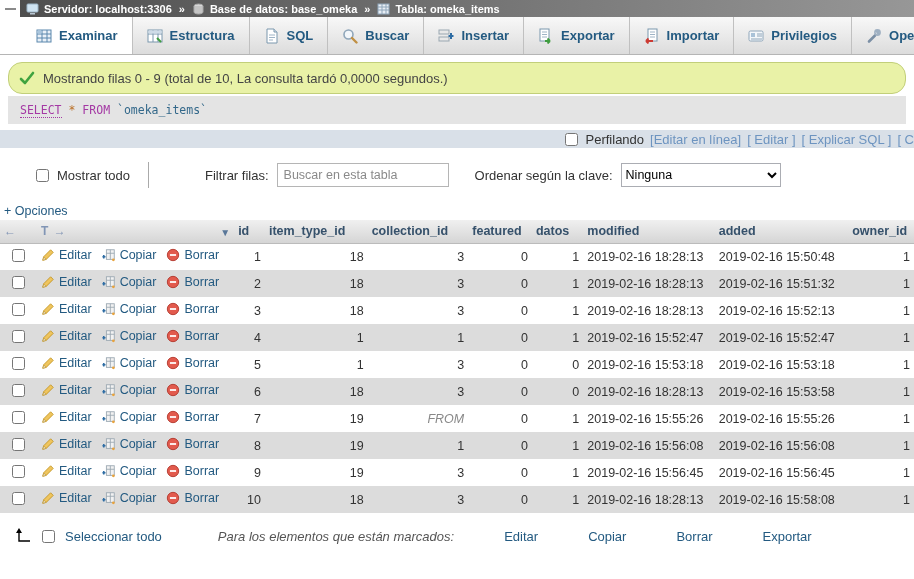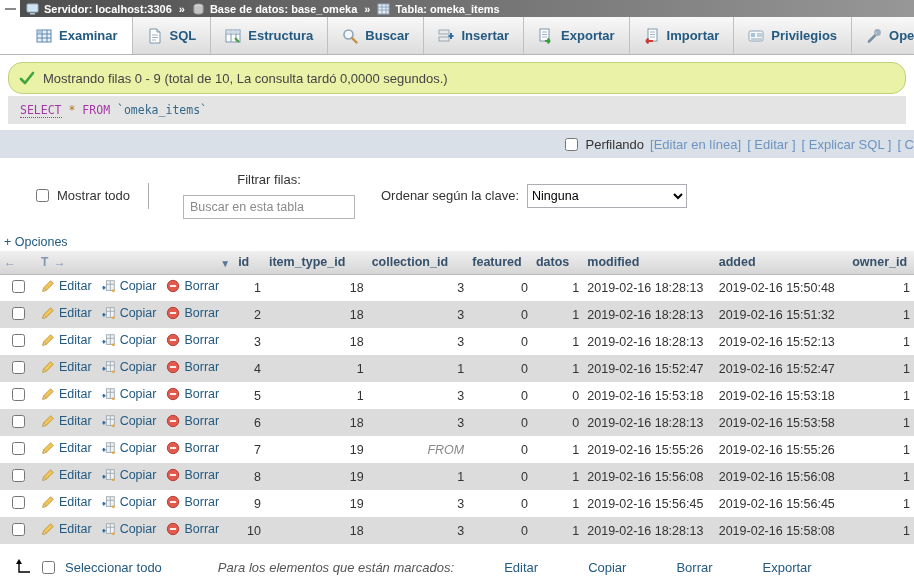--- a/index.html
+++ b/index.html
@@ -27,21 +27,21 @@
   .msg-ok { background:#e9f2a7; border:1px solid #c2cf7a; border-radius:14px; padding:7px 10px;
     display:flex; align-items:center; gap:8px; font-size:13px; color:#444; }
   .sqlbox { background:#e4e4e4; margin-top:2px; padding:7px 4px 7px 12px;
     font-family:"DejaVu Sans Mono","Liberation Mono",monospace; font-size:11.5px; }
   .sql-kw { color:#a439a4; font-weight:normal; }
   .sql-kw.dotted { border-bottom:1px dotted #a439a4; }
   .sql-star { color:#b96e24; }
   .sql-id { color:#33688a; }
 
   
-  .profiling { margin-top:6px; background:#d9e0e8; height:28px; display:flex; align-items:center;
+  .profiling { margin-top:6px; background:#d9e0e8; height:18px; display:flex; align-items:center;
     justify-content:flex-end; gap:6px; padding-right:0; white-space:nowrap; overflow:hidden; font-size:13px; color:#333; }
   .profiling a { color:#6d94c0; text-decoration:none; }
   .profiling input { margin-right:2px; }
 
   
   .controls { display:flex; align-items:center; margin:14px 0 0 36px; gap:10px; font-size:13px; color:#333; }
   .ctl-group { display:flex; align-items:center; gap:8px; }
   .vdiv { width:1px; height:26px; background:#aaa; margin:0 8px; }
   select { font-family:"Liberation Sans",sans-serif; font-size:12.5px; border:1px solid #abadb3; background:#fff; height:24px; }
   .sel-rows { width:62px; }
@@ -117,37 +117,37 @@
           <rect x="1" y="2" width="14" height="12" fill="#eaf1f8" stroke="#5b87ad"></rect>
           <path d="M1 6h14M1 10h14M6 2v12M11 2v12" stroke="#5b87ad" fill="none"></path>
           <rect x="1.5" y="2.5" width="4" height="3" fill="#aac6de"></rect>
         </svg>
       </span>
       <span>Examinar</span>
     </div>
     <div class="tab">
       <span class="ticon">
         <svg viewBox="0 0 16 16">
-          <path d="M3 1h7l3 3v11H3z" fill="#fff" stroke="#7a97ad"></path>
-          <path d="M10 1v3h3" fill="#dce6ef" stroke="#7a97ad"></path>
-          <path d="M5 7h6M5 9.5h6M5 12h4" stroke="#9fb4c6"></path>
-        </svg>
-      </span>
-      <span>SQL</span>
-    </div>
-    <div class="tab">
-      <span class="ticon">
-        <svg viewBox="0 0 16 16">
           <rect x="1" y="2" width="14" height="12" fill="#fff" stroke="#7a97ad"></rect>
           <path d="M1 6h14M6 2v12M11 2v12" stroke="#7a97ad" fill="none"></path>
           <rect x="1.5" y="2.5" width="13" height="3" fill="#cfdce8"></rect>
           <path d="M10 10l4 4" stroke="#3f9c3f" stroke-width="2"></path>
         </svg>
       </span>
       <span>Estructura</span>
+    </div>
+    <div class="tab">
+      <span class="ticon">
+        <svg viewBox="0 0 16 16">
+          <path d="M3 1h7l3 3v11H3z" fill="#fff" stroke="#7a97ad"></path>
+          <path d="M10 1v3h3" fill="#dce6ef" stroke="#7a97ad"></path>
+          <path d="M5 7h6M5 9.5h6M5 12h4" stroke="#9fb4c6"></path>
+        </svg>
+      </span>
+      <span>SQL</span>
     </div>
     <div class="tab">
       <span class="ticon">
         <svg viewBox="0 0 16 16">
           <circle cx="6.5" cy="6.5" r="4.5" fill="#f2f6fa" stroke="#8fa6ba" stroke-width="1.6"></circle>
           <path d="M10 10l4.5 4.5" stroke="#c09044" stroke-width="2.4" stroke-linecap="round"></path>
         </svg>
       </span>
       <span>Buscar</span>
     </div>
@@ -231,21 +231,21 @@
   <a>[ C</a>
 </div>
 
 
 <div class="controls">
   <div class="ctl-group">
     <input type="checkbox" style="">
     <span>Mostrar todo</span>
   </div>
   <div class="vdiv"></div>
-  <div class="ctl-group" style="margin-left:16px;flex-direction:column;">
+  <div class="ctl-group" style="margin-left:38px;">
     <span>Filtrar filas:</span>
     <input type="text" class="filter-input" placeholder="Buscar en esta tabla" style="">
   </div>
   <div class="ctl-group" style="margin-left:16px;">
     <span>Ordenar según la clave:</span>
     <select class="sel-sort" id="sel-sort"><option>Ninguna</option></select>
   </div>
 </div>
 
 

